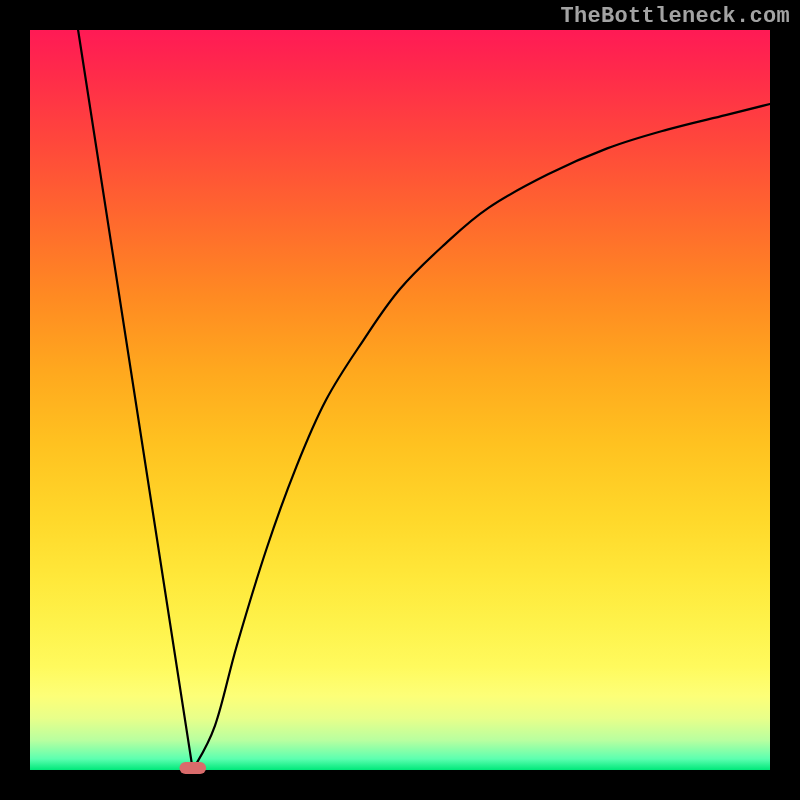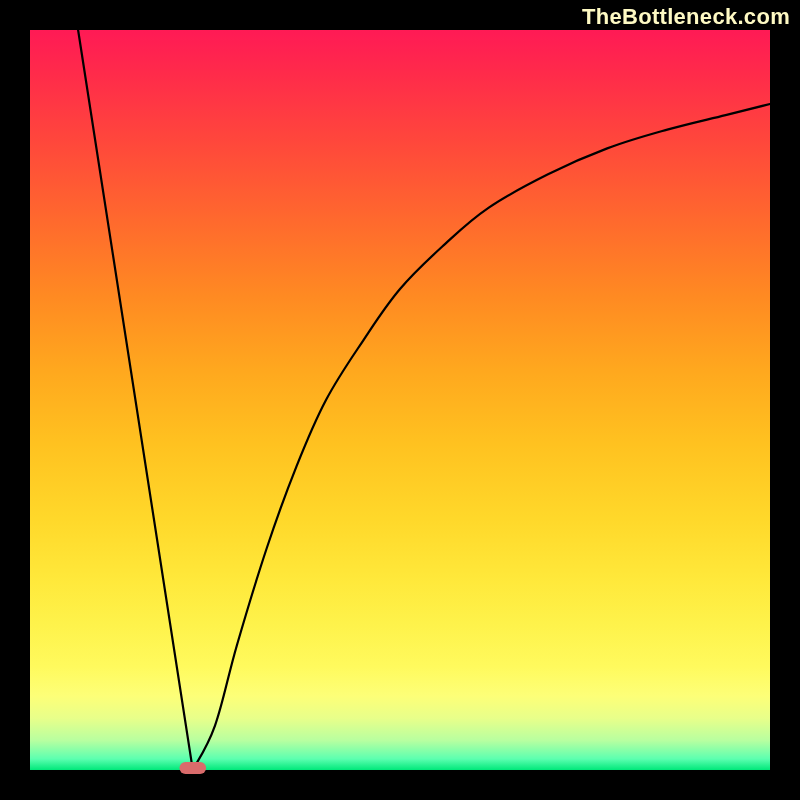--- a/index.html
+++ b/index.html
@@ -37,24 +37,24 @@
       #e8ff8a 93%,
       #b8ffa0 96%,
       #5cffb0 98.5%,
       #00e87a 100%
     );
   }
   .watermark {
     position: absolute;
     top: 4px;
     right: 10px;
-    font-family: Liberation Sans, sans-serif;
+    font-family: Liberation Mono, monospace;
     font-size: 22px;
     font-weight: 600;
-    color: #fef9c3;
+    color: #a3a3a3;
     letter-spacing: 0.3px;
     user-select: none;
   }
   svg.overlay {
     position: absolute;
     left: 30px;
     top: 30px;
     width: 740px;
     height: 740px;
     overflow: visible;

